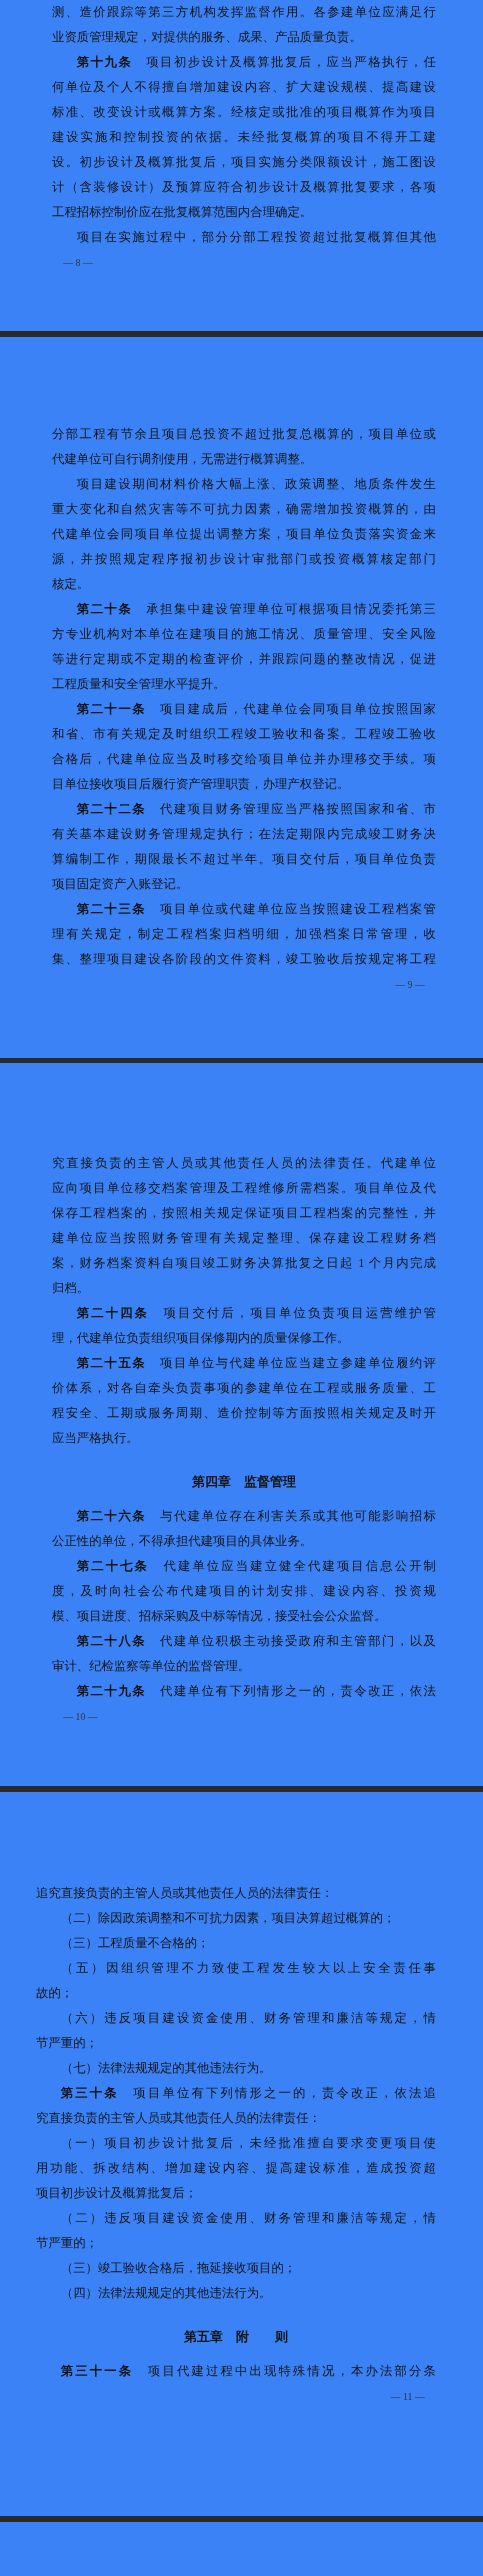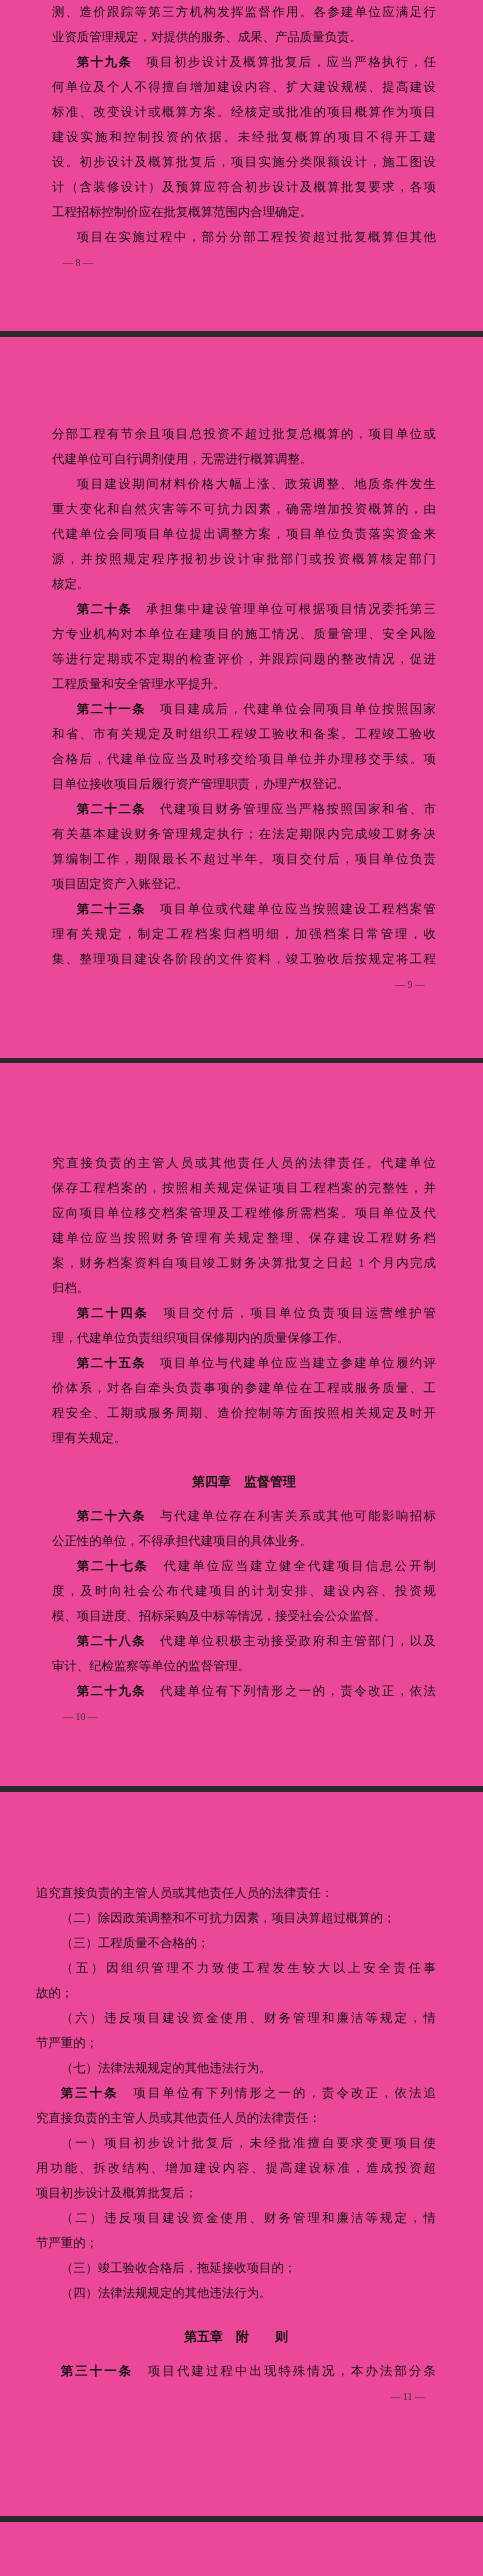--- a/index.html
+++ b/index.html
@@ -10,21 +10,21 @@
   }
   #document {
     width: 484px;
     height: 2911px;
     overflow: hidden;
     background: #ffffff;
   }
   .page {
     box-sizing: border-box;
     width: 484px;
-    background: #ec4899;
+    background: #3b82f6;
     padding-left: 52px;
     padding-right: 48px;
     overflow: hidden;
   }
   .separator {
     width: 484px;
     height: 5.7px;
     background: #2a2a2a;
   }
   .line {
@@ -102,31 +102,31 @@
       <div class="line stretch" style="color: rgb(20, 20, 20);"><span>算编制工作，期限最长不超过半年。项目交付后，项目单位负责</span></div>
       <div class="line" style="color: rgb(20, 20, 20);"><span>项目固定资产入账登记。</span></div>
       <div class="line stretch indent" style="color: rgb(20, 20, 20);"><b>第二十三条</b><span>　项目单位或代建单位应当按照建设工程档案管</span></div>
       <div class="line stretch" style="color: rgb(20, 20, 20);"><span>理有关规定，制定工程档案归档明细，加强档案日常管理，收</span></div>
       <div class="line stretch" style="color: rgb(20, 20, 20);"><span>集、整理项目建设各阶段的文件资料，竣工验收后按规定将工程</span></div>
       <div class="pagenum right" style="color: rgb(51, 51, 51);">— 9 —</div>
     </div>
     <div class="separator" style="background: rgb(42, 42, 42);"></div>
     <div class="page" style="height: 723px; padding-top: 88px;">
       <div class="line stretch" style="color: rgb(20, 20, 20);"><span>究直接负责的主管人员或其他责任人员的法律责任。代建单位</span></div>
+      <div class="line stretch" style="color: rgb(20, 20, 20);"><span>应向项目单位移交档案管理及工程维修所需档案。项目单位及代</span></div>
       <div class="line stretch" style="color: rgb(20, 20, 20);"><span>保存工程档案的，按照相关规定保证项目工程档案的完整性，并</span></div>
-      <div class="line stretch" style="color: rgb(20, 20, 20);"><span>应向项目单位移交档案管理及工程维修所需档案。项目单位及代</span></div>
       <div class="line stretch" style="color: rgb(20, 20, 20);"><span>建单位应当按照财务管理有关规定整理、保存建设工程财务档</span></div>
       <div class="line stretch" style="color: rgb(20, 20, 20);"><span>案，财务档案资料自项目竣工财务决算批复之日起 1 个月内完成</span></div>
       <div class="line" style="color: rgb(20, 20, 20);"><span>归档。</span></div>
       <div class="line stretch indent" style="color: rgb(20, 20, 20);"><b>第二十四条</b><span>　项目交付后，项目单位负责项目运营维护管</span></div>
       <div class="line" style="color: rgb(20, 20, 20);"><span>理，代建单位负责组织项目保修期内的质量保修工作。</span></div>
       <div class="line stretch indent" style="color: rgb(20, 20, 20);"><b>第二十五条</b><span>　项目单位与代建单位应当建立参建单位履约评</span></div>
       <div class="line stretch" style="color: rgb(20, 20, 20);"><span>价体系，对各自牵头负责事项的参建单位在工程或服务质量、工</span></div>
       <div class="line stretch" style="color: rgb(20, 20, 20);"><span>程安全、工期或服务周期、造价控制等方面按照相关规定及时开</span></div>
-      <div class="line" style="color: rgb(20, 20, 20);"><span>理有关规定。</span></div>
+      <div class="line" style="color: rgb(20, 20, 20);"><span>应当严格执行。</span></div>
       <div class="line heading" style="color: rgb(20, 20, 20);"><span>第四章　监督管理</span></div>
       <div class="line stretch indent" style="color: rgb(20, 20, 20);"><b>第二十六条</b><span>　与代建单位存在利害关系或其他可能影响招标</span></div>
       <div class="line" style="color: rgb(20, 20, 20);"><span>公正性的单位，不得承担代建项目的具体业务。</span></div>
       <div class="line stretch indent" style="color: rgb(20, 20, 20);"><b>第二十七条</b><span>　代建单位应当建立健全代建项目信息公开制</span></div>
       <div class="line stretch" style="color: rgb(20, 20, 20);"><span>度，及时向社会公布代建项目的计划安排、建设内容、投资规</span></div>
       <div class="line" style="color: rgb(20, 20, 20);"><span>模、项目进度、招标采购及中标等情况，接受社会公众监督。</span></div>
       <div class="line stretch indent" style="color: rgb(20, 20, 20);"><b>第二十八条</b><span>　代建单位积极主动接受政府和主管部门，以及</span></div>
       <div class="line" style="color: rgb(20, 20, 20);"><span>审计、纪检监察等单位的监督管理。</span></div>
       <div class="line stretch indent" style="color: rgb(20, 20, 20);"><b>第二十九条</b><span>　代建单位有下列情形之一的，责令改正，依法</span></div>
       <div class="pagenum left" style="color: rgb(51, 51, 51);">— 10 —</div>

